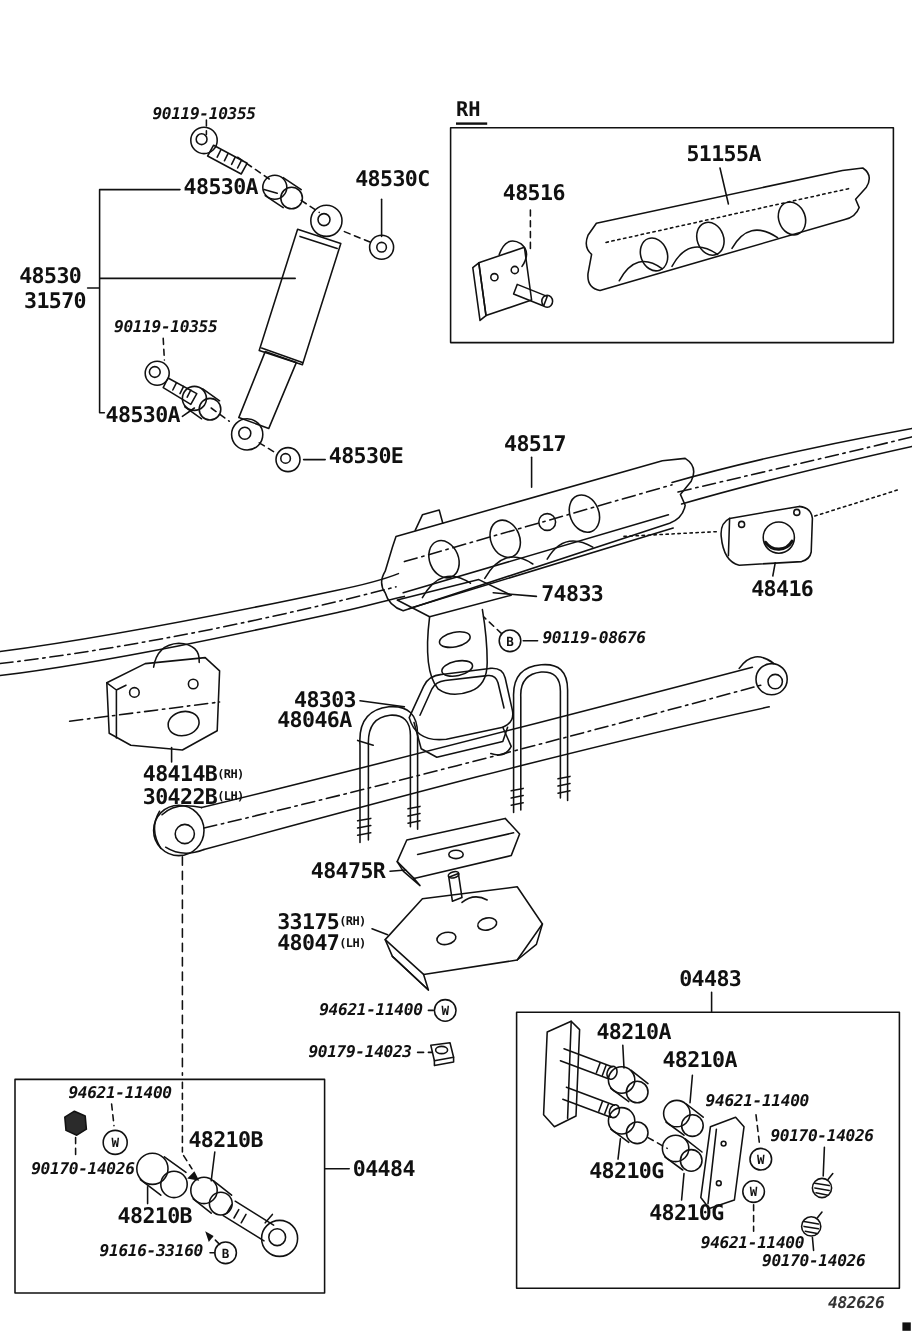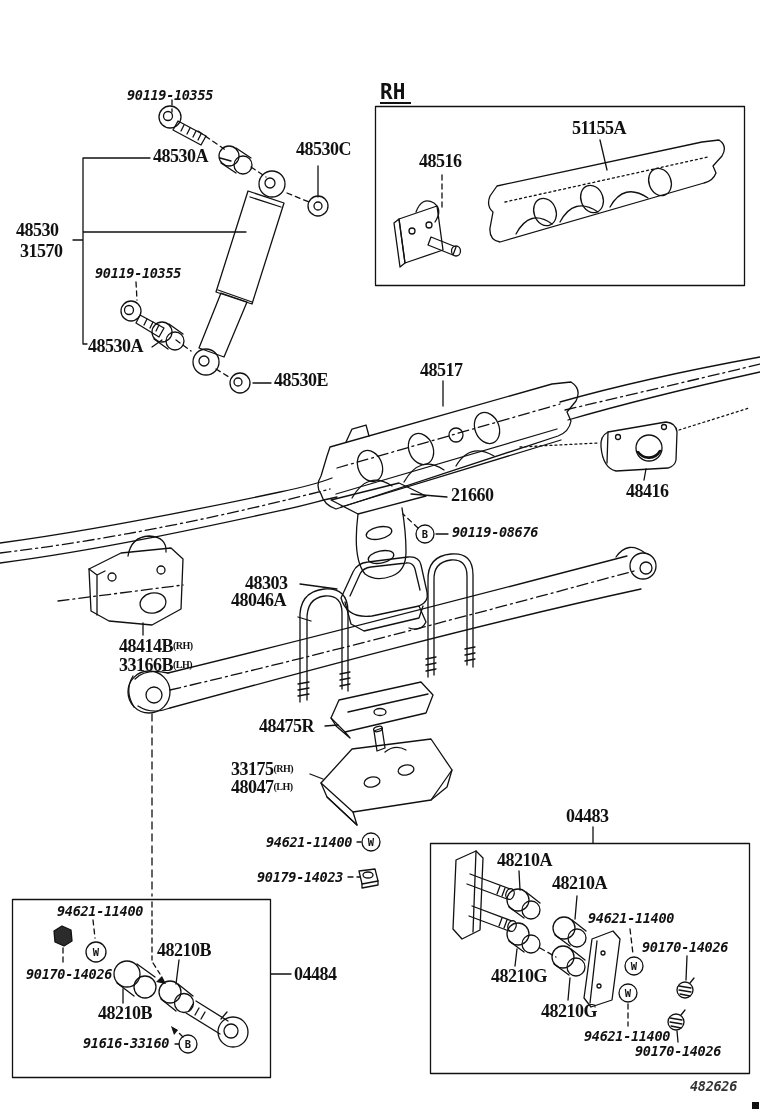--- a/index.html
+++ b/index.html
@@ -13,22 +13,22 @@
   }
   svg .fill { fill:#111; stroke:none; }
   svg .dark { fill:#2b2b2b; stroke:#111; }
   svg .dsh  { stroke-dasharray:5,4; }
   svg .dot  { stroke-dasharray:2,3; }
   svg .axis { stroke-dasharray:11,4,2,4; }
   svg .drop { stroke-dasharray:7,5; }
   svg .thick{ stroke-width:2.6; }
   svg text  { fill:#111; stroke:none; font:bold 10.5px "DejaVu Sans Mono", monospace; text-anchor:middle; }
   .lbl { position:absolute; color:#111; font-weight:bold; white-space:nowrap; }
-  .lg  { font-size:18px; line-height:19px; letter-spacing:-0.5px;font-family:Liberation Serif, serif; }
-  .md  { font-size:21px; line-height:17px; }
+  .lg  { font-size:18px; line-height:19px; letter-spacing:-0.5px; }
+  .md  { font-size:17px; line-height:17px; }
   .sm  { font-size:13.5px; line-height:14px; letter-spacing:-0.3px;font-style:italic; }
   .suf { font-size:10px; vertical-align:3px; letter-spacing:-0.5px; }
   .undl{ border-bottom:2px solid #111; padding:0 6px 1px 0; }
   .gray{ color:#333; }
 </style>
 </head>
 <body>
 
 <div class="canvas">
 
@@ -337,27 +337,27 @@
 <div class="lbl lg" style="left:296px;top:140px">48530C</div>
 <div class="lbl lg" style="left:16px;top:221px">48530</div>
 <div class="lbl lg" style="left:20px;top:242px">31570</div>
 <div class="lbl sm" style="left:95px;top:266px">90119-10355</div>
 <div class="lbl lg" style="left:88px;top:337px">48530A</div>
 <div class="lbl lg" style="left:274px;top:371px">48530E</div>
 <div class="lbl md undl" style="left:380px;top:84px">RH</div>
 <div class="lbl lg" style="left:572px;top:119px">51155A</div>
 <div class="lbl lg" style="left:419px;top:152px">48516</div>
 <div class="lbl lg" style="left:420px;top:361px">48517</div>
-<div class="lbl lg" style="left:451px;top:486px">21660</div>
+<div class="lbl lg" style="left:451px;top:486px">74833</div>
 <div class="lbl sm" style="left:452px;top:525px">90119-08676</div>
 <div class="lbl lg" style="left:626px;top:482px">48416</div>
 <div class="lbl lg" style="left:245px;top:574px">48303</div>
 <div class="lbl lg" style="left:231px;top:591px">48046A</div>
 <div class="lbl lg" style="left:119px;top:636px"><span>48414B</span><span class="suf">(RH)</span></div>
-<div class="lbl lg" style="left:119px;top:655px"><span>33166B</span><span class="suf">(LH)</span></div>
+<div class="lbl lg" style="left:119px;top:655px"><span>30422B</span><span class="suf">(LH)</span></div>
 <div class="lbl lg" style="left:259px;top:717px">48475R</div>
 <div class="lbl lg" style="left:231px;top:759px"><span>33175</span><span class="suf">(RH)</span></div>
 <div class="lbl lg" style="left:231px;top:777px"><span>48047</span><span class="suf">(LH)</span></div>
 <div class="lbl sm" style="left:266px;top:835px">94621-11400</div>
 <div class="lbl sm" style="left:257px;top:870px">90179-14023</div>
 <div class="lbl sm" style="left:57px;top:904px">94621-11400</div>
 <div class="lbl sm" style="left:26px;top:967px">90170-14026</div>
 <div class="lbl lg" style="left:157px;top:941px">48210B</div>
 <div class="lbl lg" style="left:98px;top:1004px">48210B</div>
 <div class="lbl sm" style="left:83px;top:1036px">91616-33160</div>

